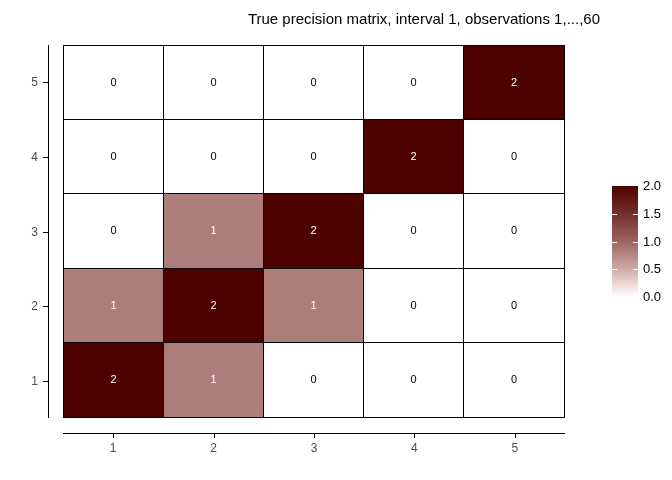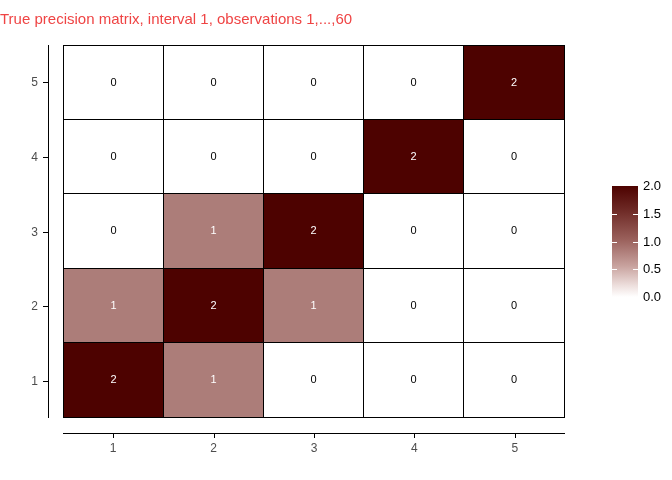--- a/index.html
+++ b/index.html
@@ -21,23 +21,23 @@
     width: 672px;
     height: 480px;
   }
 
   
   #chart-title {
     position: absolute;
     left: 0;
     top: 10px;
     width: 600px;
-    text-align: left;
+    text-align: right;
     font-size: 15px;
-    color: #ef4444;
+    color: #000000;
     white-space: nowrap;
   }
 
   
   #panel {
     position: absolute;
     left: 63px;
     top: 45px;
     width: 502px;
     height: 373px;

